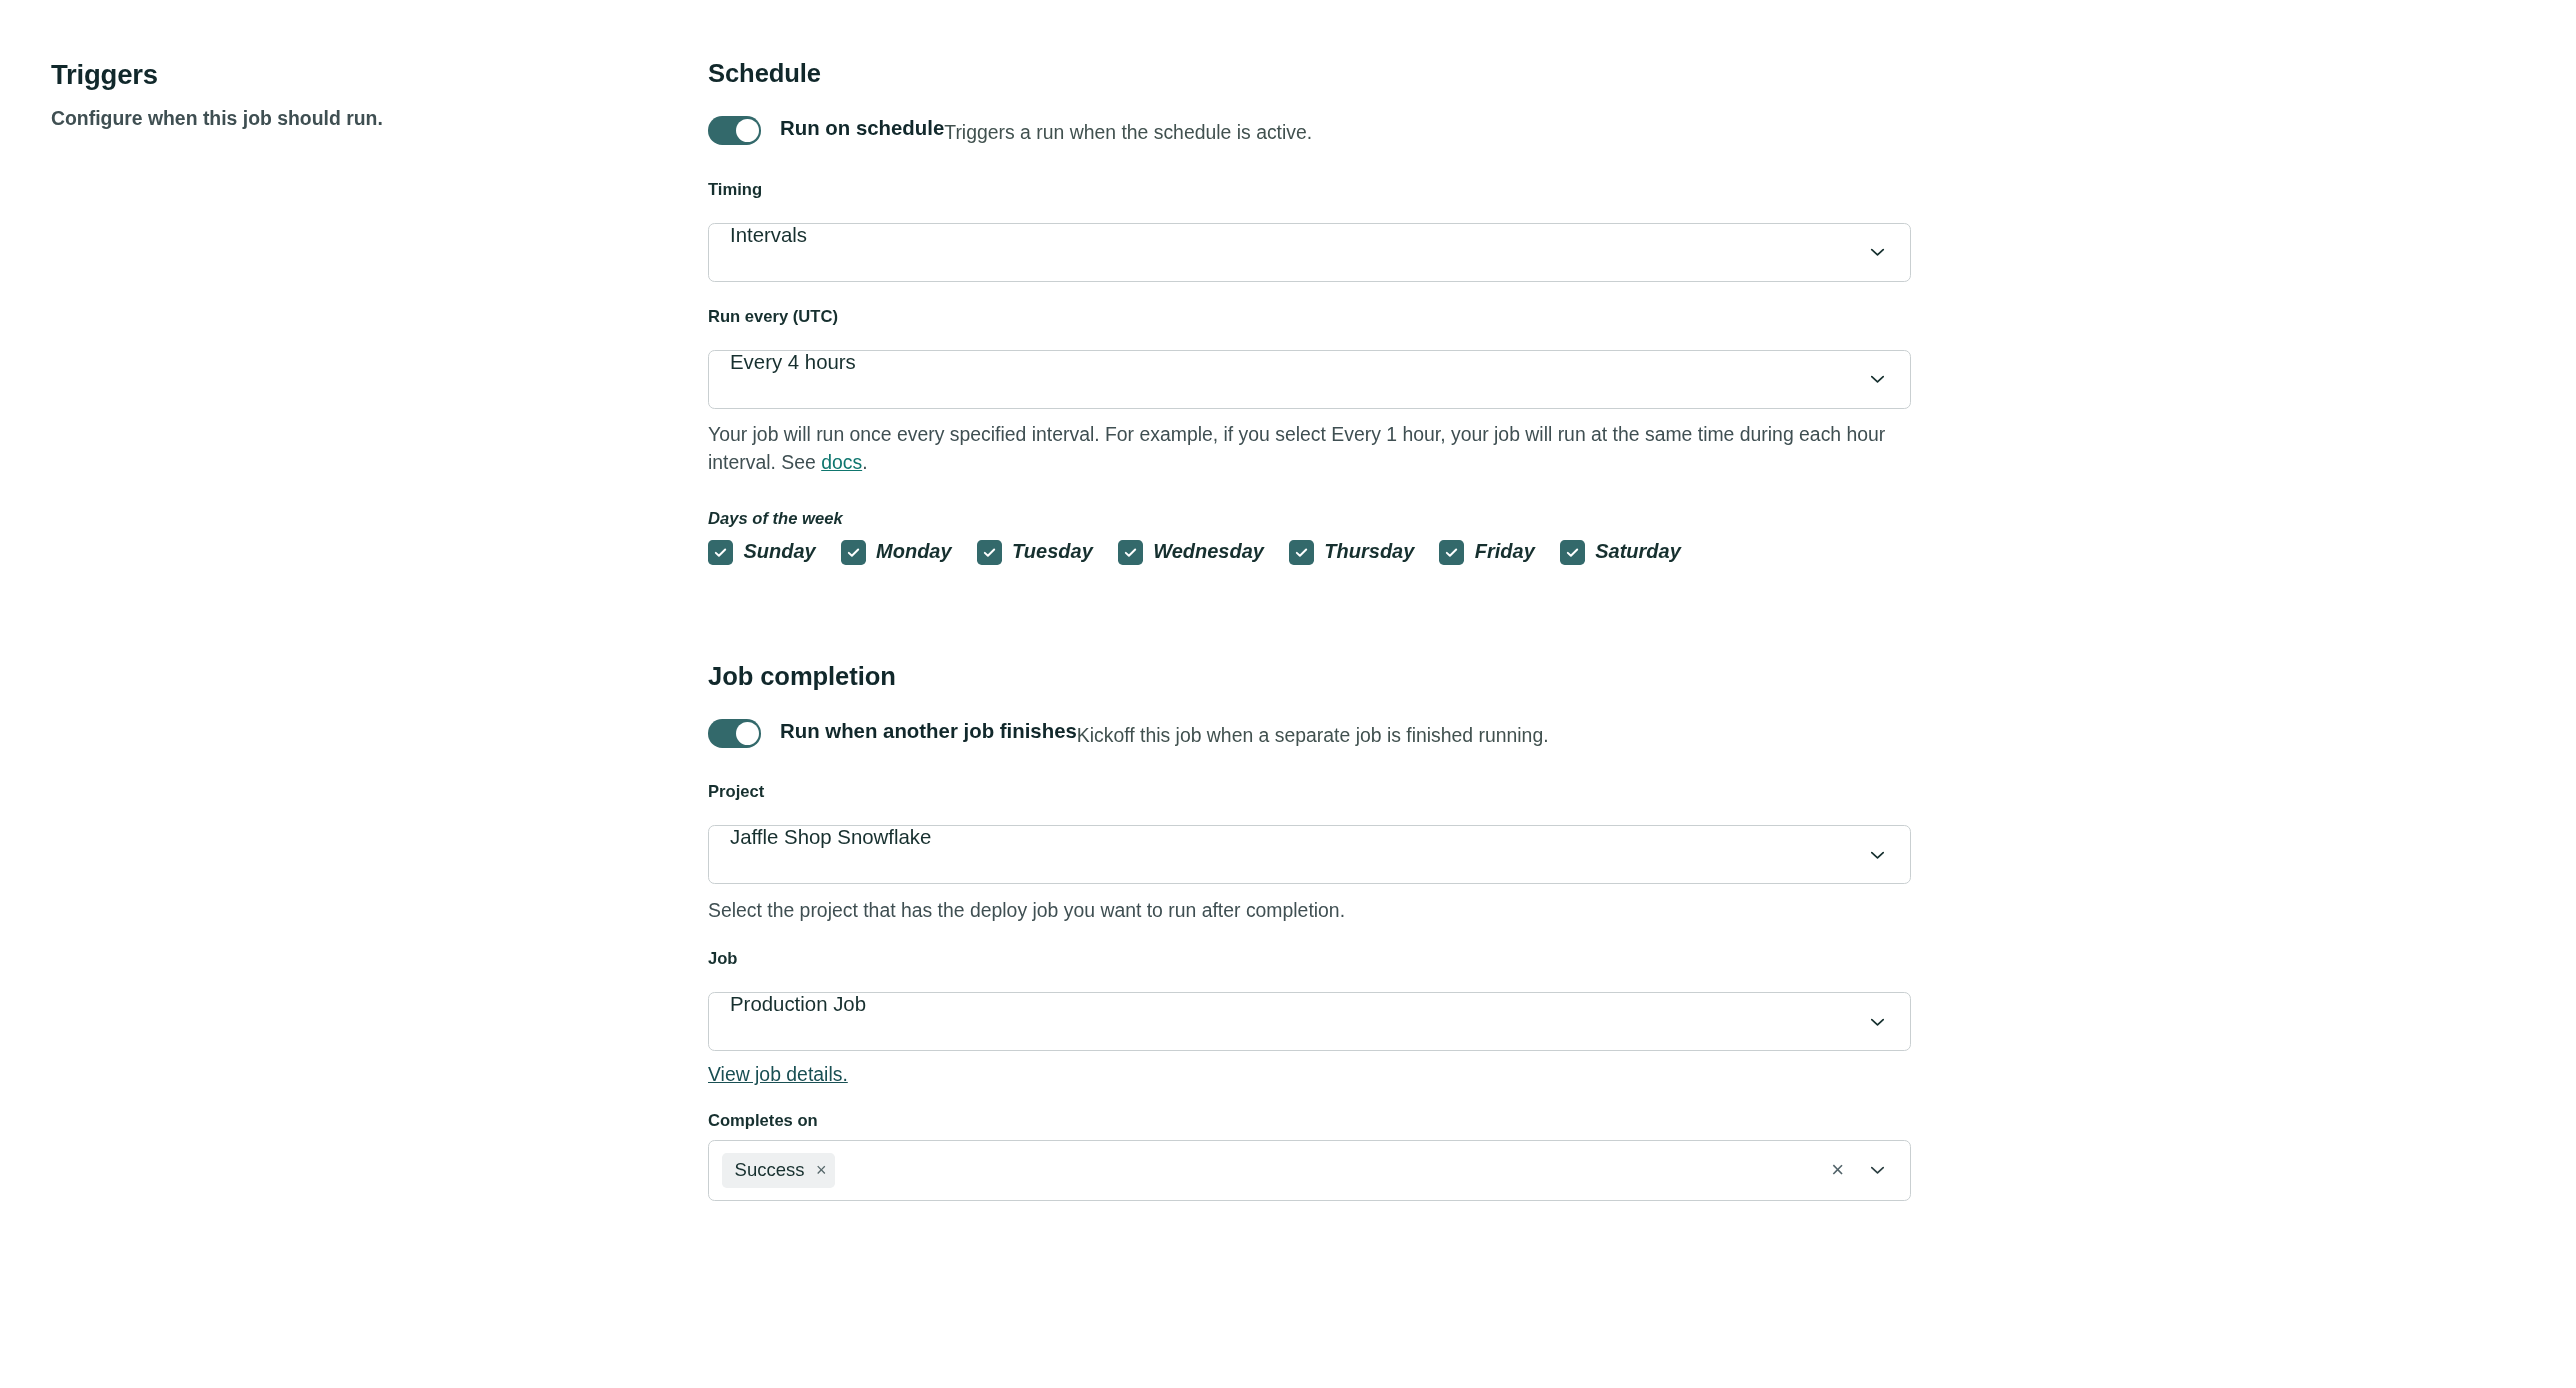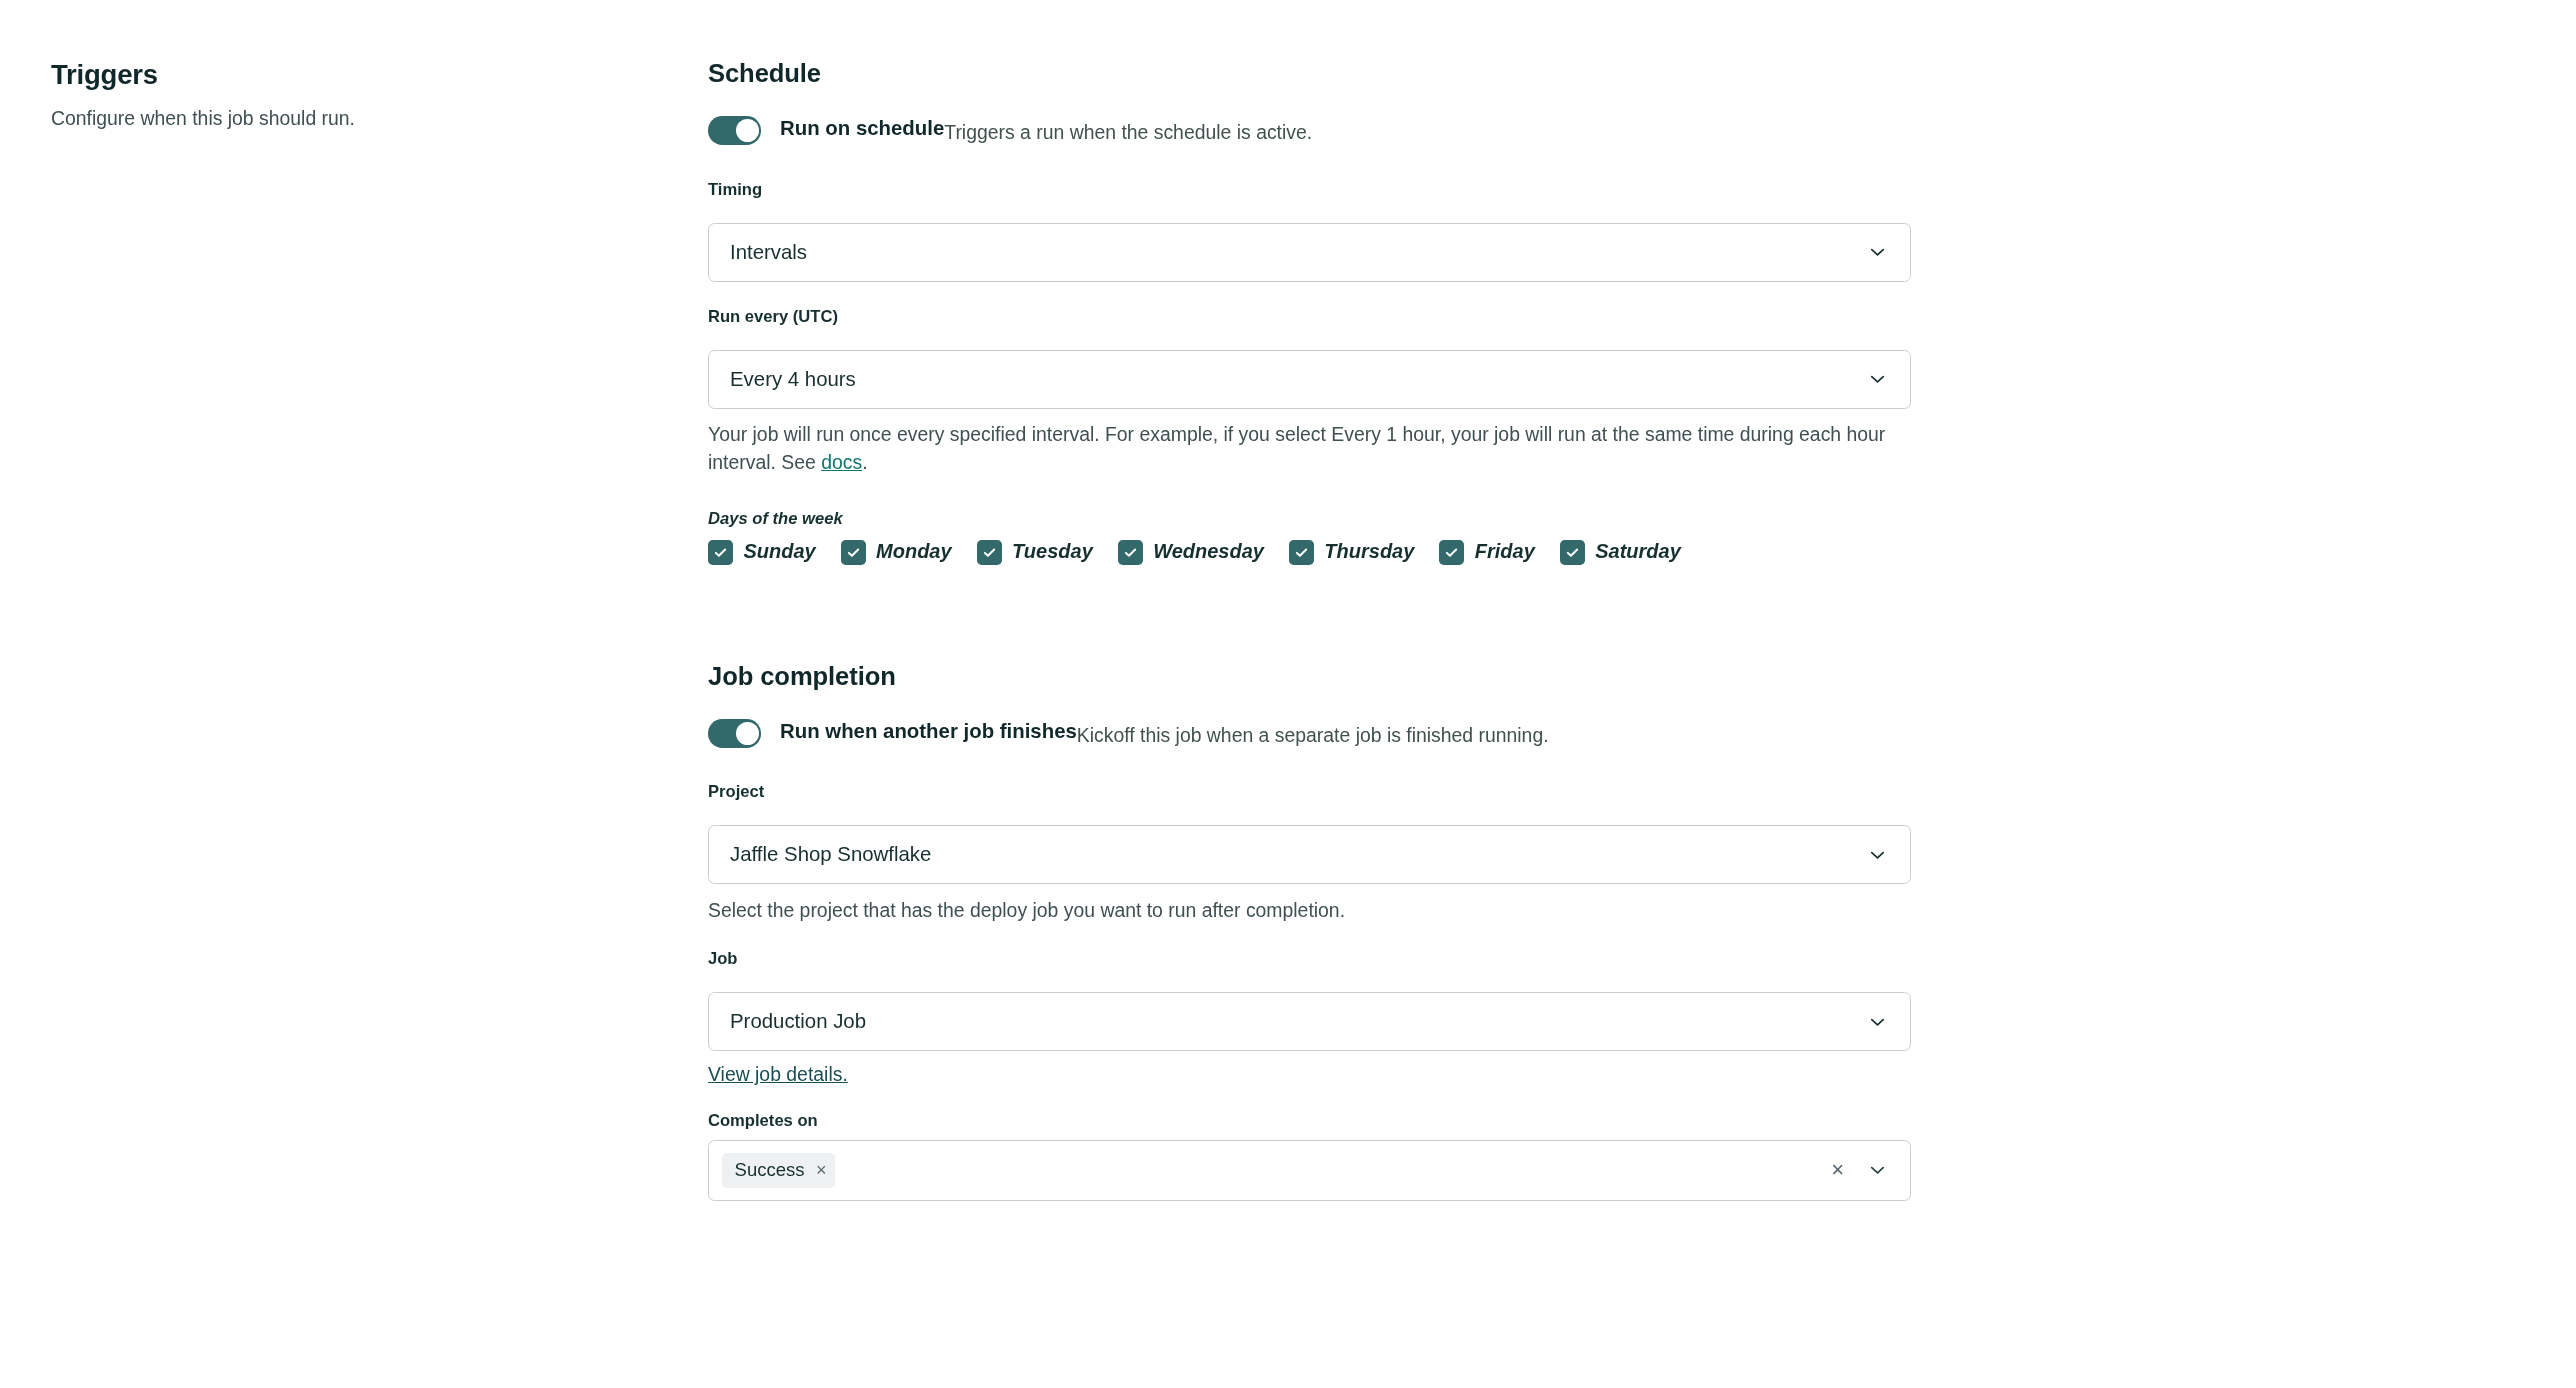--- a/index.html
+++ b/index.html
@@ -37,20 +37,21 @@
     font-weight: bold;
     color: #11282b;
     letter-spacing: -0.2px;
     margin: 0 0 13.3px 0;
   }
   .section-desc {
     font-size: 19.4px;
     color: #3f4f52;
     margin: 0;
     line-height: 1.45;
+    font-weight: bold;
   }
 
   
   .right-col {
     flex: 1 1 auto;
     padding-left: 44px;
     box-sizing: border-box;
   }
   .block-heading {
     font-size: 25.6px;
@@ -118,21 +119,20 @@
     margin-bottom: 8.5px;
     display: block;
   }
   .select {
     position: relative;
     height: 59px;
     border: 1.5px solid #c9cfd1;
     border-radius: 6.6px;
     background: #ffffff;
     display: flex;
-    align-items: center;
     padding: 0 21px;
     box-sizing: border-box;
     cursor: pointer;
     margin-top: 23px;
   }
   .select .value {
     font-size: 20.4px;
     color: #17302f;
   }
   .chev {

